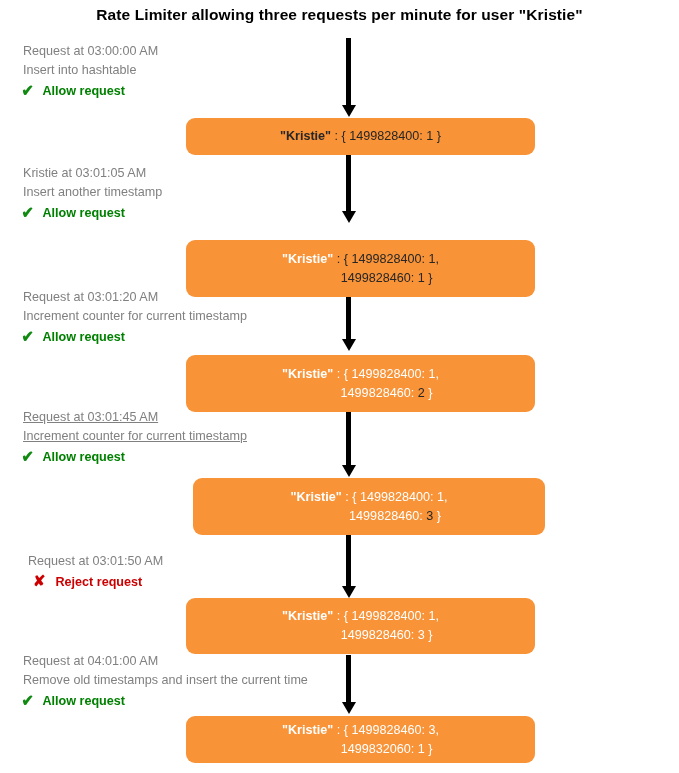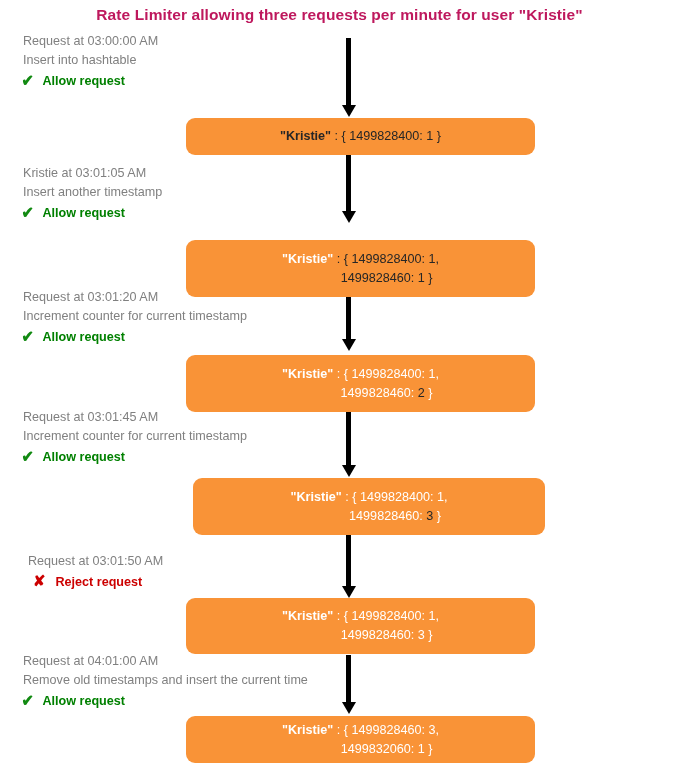--- a/index.html
+++ b/index.html
@@ -26,21 +26,21 @@
 
   
   .title {
     position: absolute;
     left: 0;
     top: 6px;
     width: 679px;
     text-align: center;
     font-size: 15.5px;
     font-weight: bold;
-    color: #be185d;
+    color: #000000;
     letter-spacing: 0.1px;
     white-space: nowrap;
   }
 
   
   .step-label {
     position: absolute;
     color: #808080;
     font-size: 12.6px;
     line-height: 19px;
@@ -152,21 +152,21 @@
   <div class="arrow" style="left:346px; top:412px; height:54px;">
       <span class="head"></span>
     </div>
   <div class="arrow" style="left:346px; top:535px; height:52px;">
       <span class="head"></span>
     </div>
   <div class="arrow" style="left:346px; top:655px; height:48px;">
       <span class="head"></span>
     </div>
 
-  <div class="step-label" style="left:23px; top:32px;">
+  <div class="step-label" style="left:23px; top:42px;">
     <span class="line">Request at 03:00:00 AM</span>
     <span class="line">Insert into hashtable</span>
     <span class="verdict allow"><span class="mark">✔</span><span class="vtext">Allow request</span></span>
   </div>
 
   <div class="state-box dark-text" style="left:186px; top:118px; width:349px; height:37px;">
     <span class="row"><span class="uname">"Kristie"</span><span> : { </span><span>1499828400: 1 }</span></span>
   </div>
 
   <div class="step-label" style="left:23px; top:164px;">
@@ -184,21 +184,21 @@
     <span class="line">Request at 03:01:20 AM</span>
     <span class="line">Increment counter for current timestamp</span>
     <span class="verdict allow"><span class="mark">✔</span><span class="vtext">Allow request</span></span>
   </div>
 
   <div class="state-box light-text" style="left:186px; top:355px; width:349px; height:57px;">
     <span class="row"><span class="uname">"Kristie"</span><span> : { </span><span>1499828400: 1,</span></span>
     <span class="row indent"><span>1499828460: </span><span class="dark">2</span><span> }</span></span>
   </div>
 
-  <div class="step-label" style="left:23px; top:408px;">
+  <div class="step-label" style="left:23px; top:408px;text-decoration:underline;">
     <span class="line">Request at 03:01:45 AM</span>
     <span class="line">Increment counter for current timestamp</span>
     <span class="verdict allow"><span class="mark">✔</span><span class="vtext">Allow request</span></span>
   </div>
 
   <div class="state-box light-text" style="left:193px; top:478px; width:352px; height:57px;">
     <span class="row"><span class="uname">"Kristie"</span><span> : { </span><span>1499828400: 1,</span></span>
     <span class="row indent"><span>1499828460: </span><span class="dark">3</span><span> }</span></span>
   </div>
 

